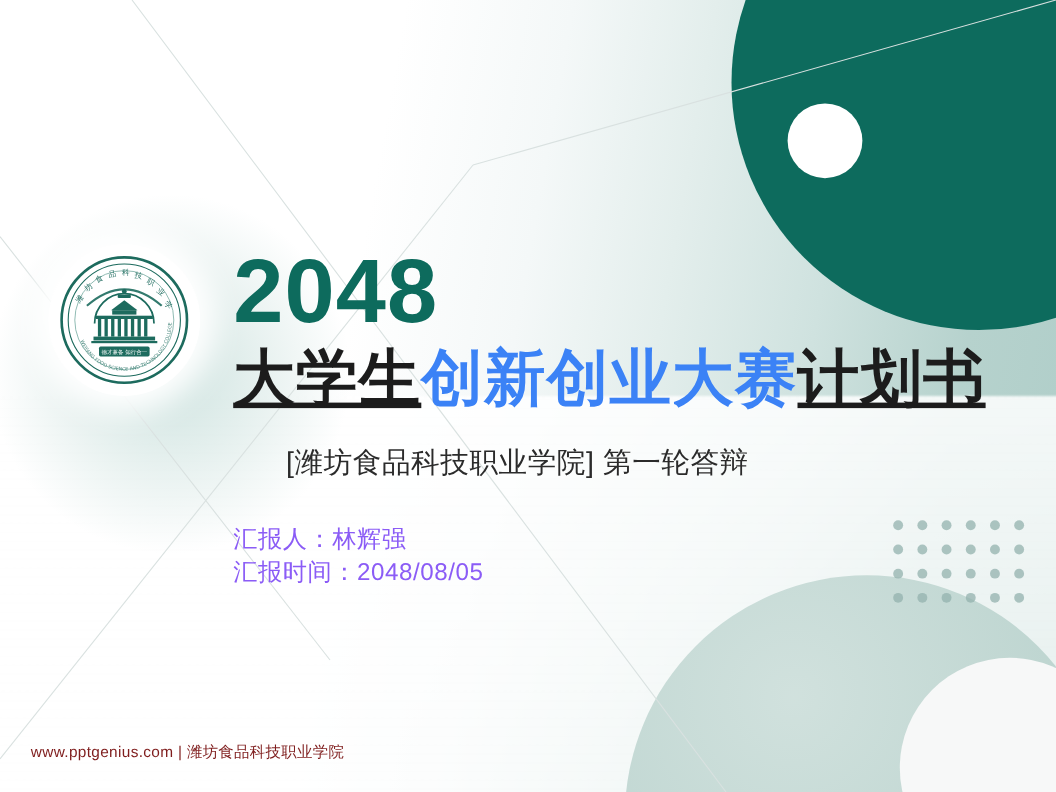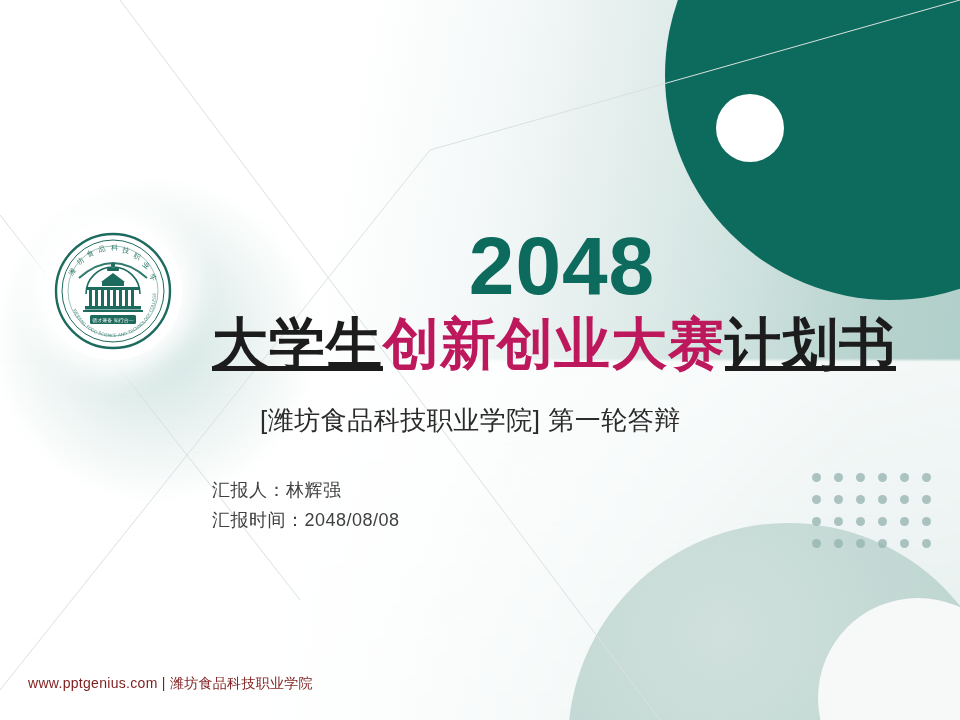--- a/index.html
+++ b/index.html
@@ -142,48 +142,47 @@
     top: 225px;
     width: 700px;
   }
   .year {
     font-size: 82px;
     line-height: 82px;
     font-weight: 700;
     color: #0d6b5d;
     letter-spacing: 1px;
     font-family: "Liberation Sans", "DejaVu Sans", sans-serif;
-    text-align: center;
   }
   .headline {
     margin-top: 6px;
     font-size: 56px;
     line-height: 62px;
     font-weight: 700;
     letter-spacing: 1px;
     white-space: nowrap;
     font-family: "Liberation Sans", "DejaVu Sans", sans-serif;
   }
   .headline .seg-dark  { color: #1c1c1c; text-decoration: underline; }
-  .headline .seg-green { color: #be185d; margin-top: 21px; }
+  .headline .seg-green { color: #3b82f6; margin-top: 21px; }
 
   .subtitle {
     margin-top: 28px;
     font-size: 26px;
     line-height: 34px;
     color: #2b2b2b;
     letter-spacing: .5px;
     margin-left: 48px;
   }
 
   .meta {
     margin-top: 38px;
-    font-size: 18px;
+    font-size: 22px;
     line-height: 30px;
-    color: #404040;
+    color: #8b5cf6;
     letter-spacing: .5px;
   }
 
   
   .footer {
     position: absolute;
     left: 28px;
     bottom: 27px;
     font-size: 14px;
     color: #7f1d1d;
@@ -298,19 +297,19 @@
     <div class="year">2048</div>
 
     <div class="headline">
       <span class="seg-dark">大学生</span><span class="seg-green">创新创业大赛</span><span class="seg-dark">计划书</span>
     </div>
 
     <div class="subtitle">[潍坊食品科技职业学院] 第一轮答辩</div>
 
     <div class="meta">
       <div>汇报人：林辉强</div>
-      <div>汇报时间：2048/08/08</div>
+      <div>汇报时间：2048/08/05</div>
     </div>
   </div>
 
   <div class="footer">www.pptgenius.com | 潍坊食品科技职业学院</div>
 
 </div>
 
 </body></html>

